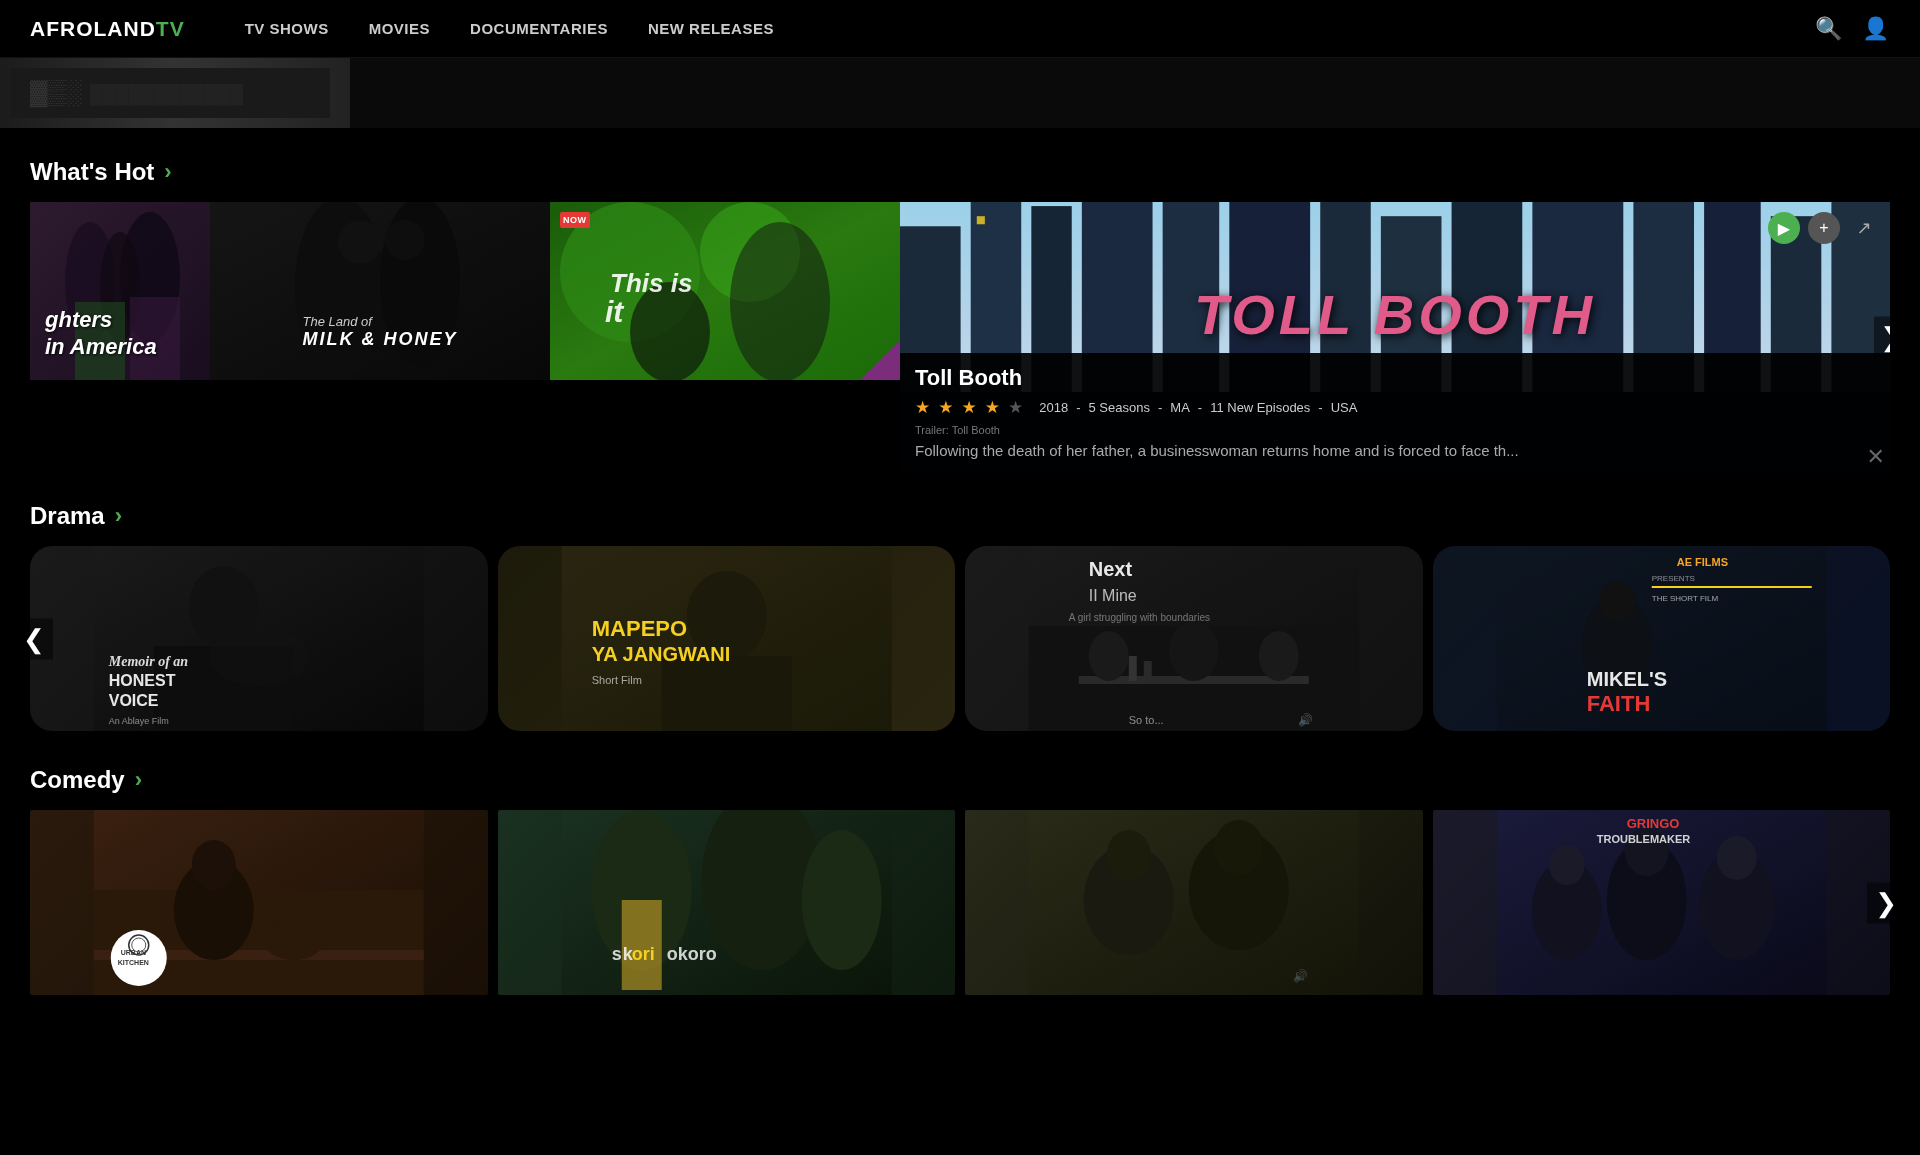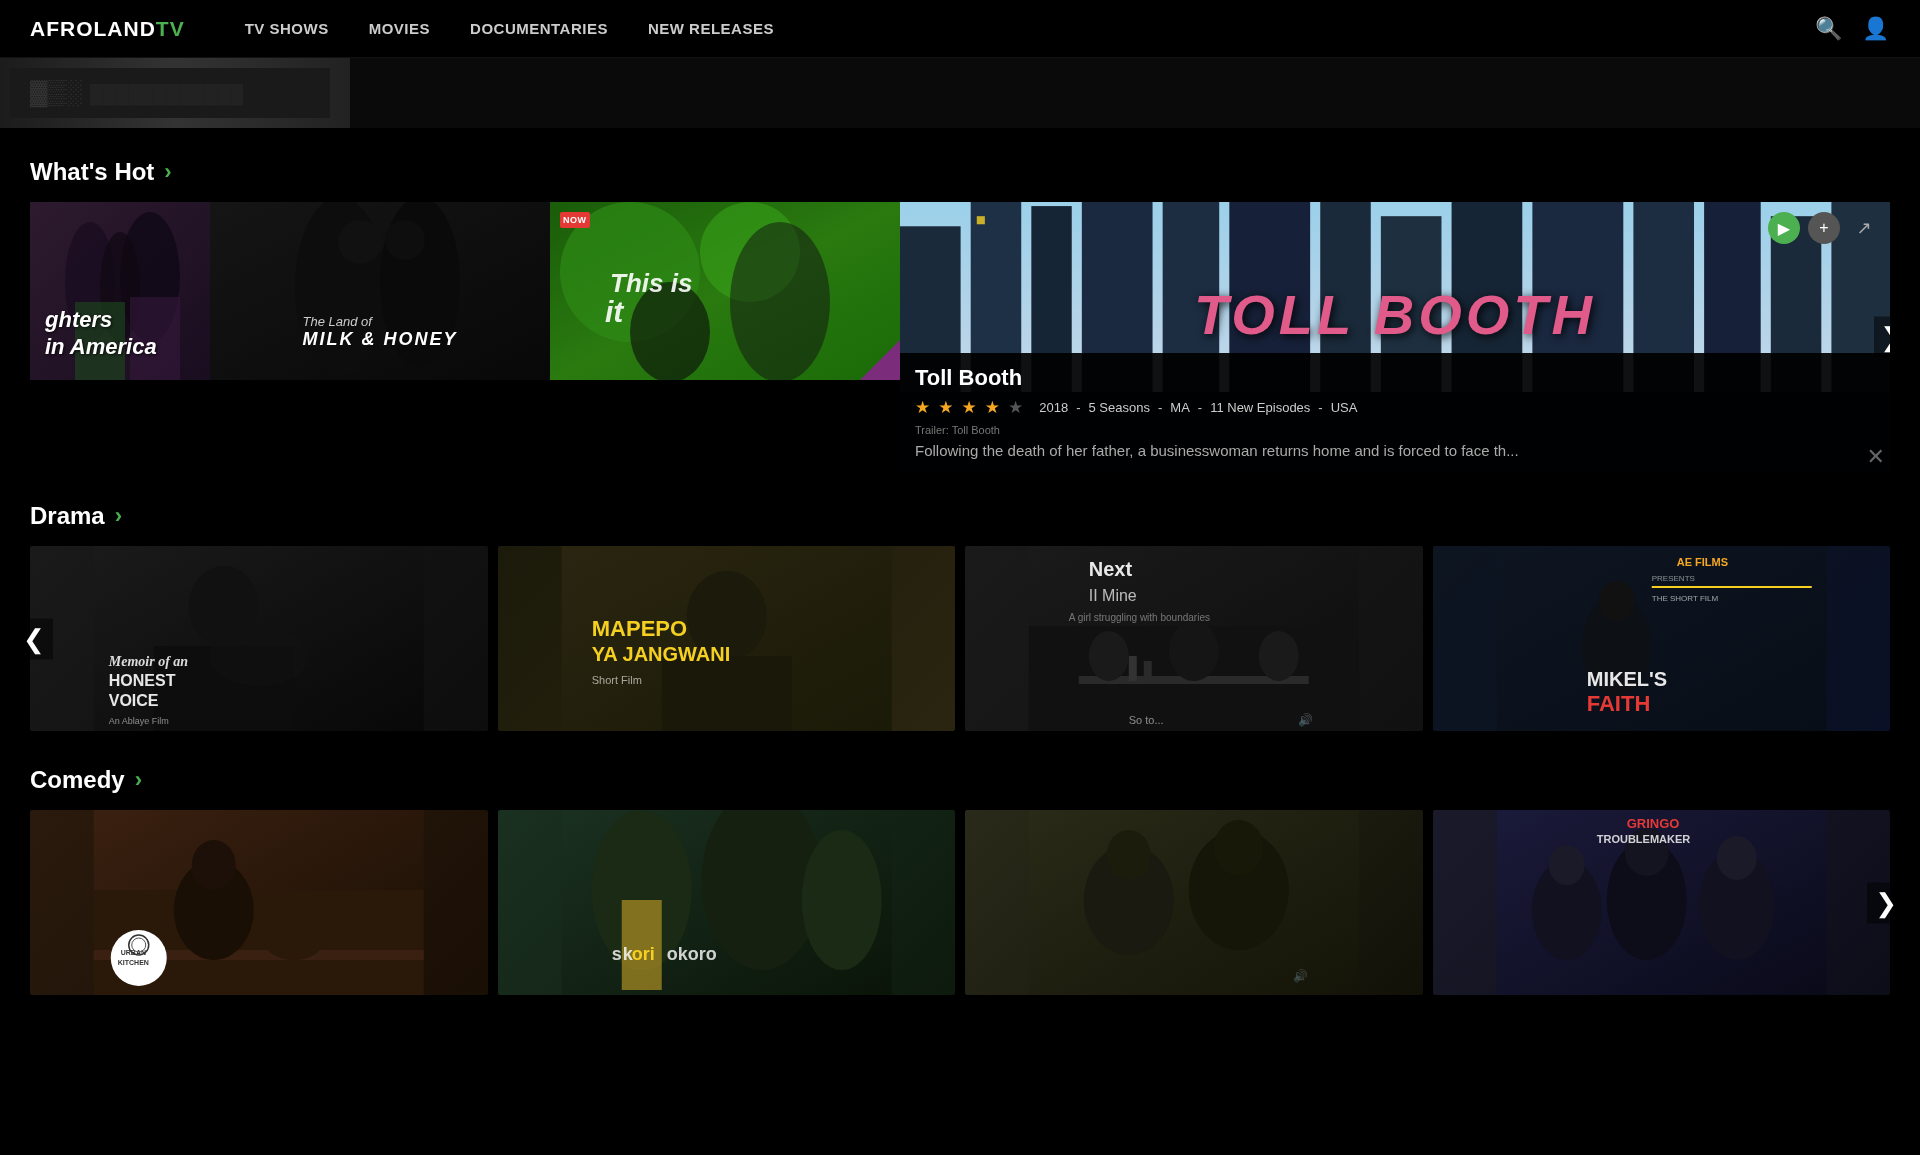--- a/index.html
+++ b/index.html
@@ -216,20 +216,21 @@
       cursor: pointer;
       position: relative;
       border-radius: 2px;
     }
     .drama-card-bg {
       width: 100%;
       height: 100%;
       display: flex;
       align-items: center;
       justify-content: center;
+      border-radius: 22px;
     }
 
     
     .dc1 { background: linear-gradient(135deg, #1a1a1a 0%, #0d0d0d 100%); }
     .dc2 { background: linear-gradient(135deg, #1c1a0a 0%, #2a2510 100%); }
     .dc3 { background: linear-gradient(135deg, #1a1a1a 0%, #111 100%); }
     .dc4 { background: linear-gradient(135deg, #0d1520 0%, #0a1025 100%); }
 
     
     .comedy-section { margin-top: 35px; }

